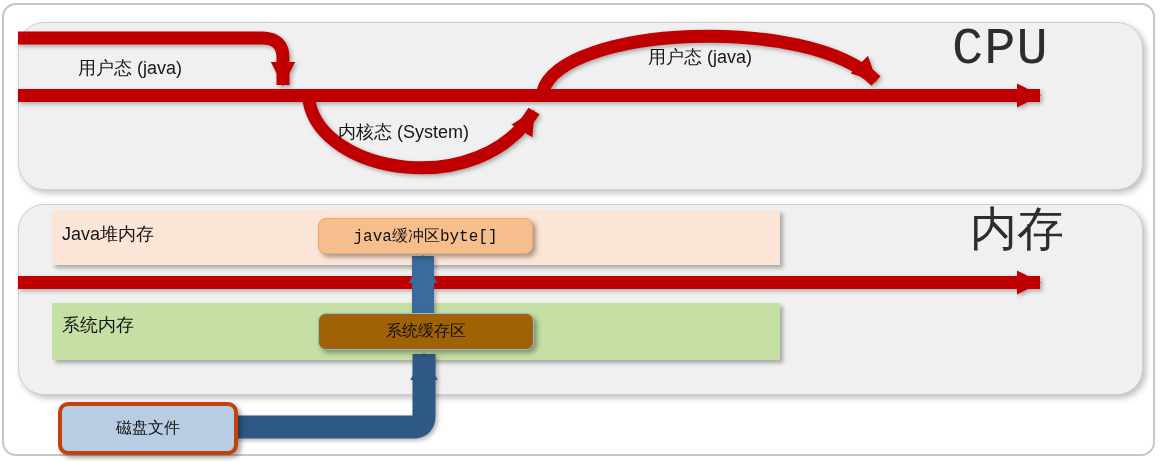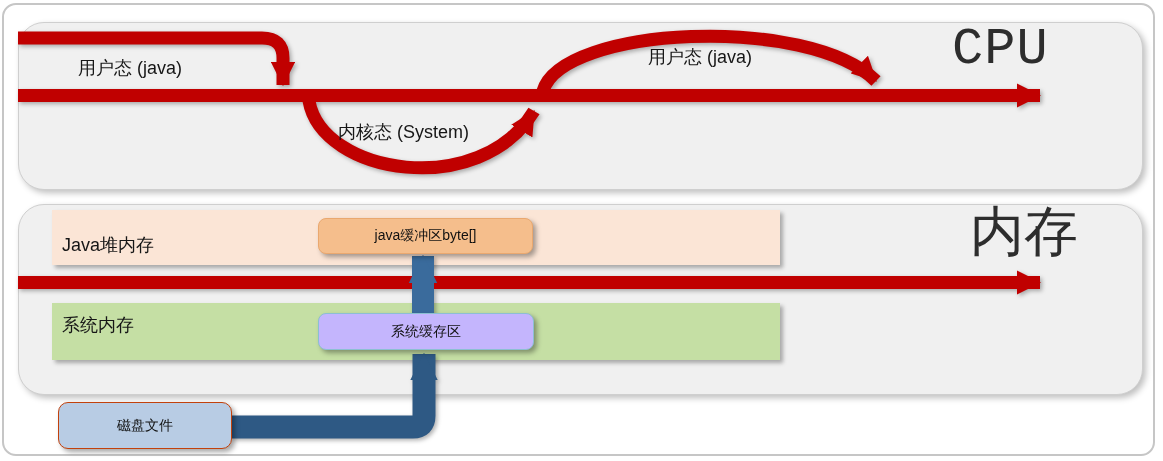--- a/index.html
+++ b/index.html
@@ -22,38 +22,39 @@
     border-radius:26px;
     box-shadow:3px 3px 6px rgba(0,0,0,0.25);
   }
   .panel-cpu{left:18px;top:22px;width:1123px;height:166px;}
   .panel-mem{left:18px;top:204px;width:1123px;height:189px;}
 
   .big-title{
     color:#2d2d2d;line-height:1;white-space:nowrap;font-family:Liberation Mono, monospace;
   }
   .title-cpu{left:952px;top:24px;font-size:52px;letter-spacing:1px;}
-  .title-mem{left:970px;top:209px;font-size:54px;}
+  .title-mem{left:970px;top:209px;font-size:47px;}
 
   .lbl{font-size:18px;line-height:1.15;white-space:nowrap;color:#161616;}
 
   
   .band{box-shadow:3px 3px 4px rgba(0,0,0,0.30);}
   .band-heap{left:52px;top:210px;width:728px;height:55px;background:#fbe5d6;}
   .band-sys {left:52px;top:303px;width:728px;height:57px;background:#c5dfa4;}
 
   
   .node{
     display:flex;align-items:center;justify-content:center;
-    font-size:14px;white-space:nowrap;color:#111;
+    font-size:16px;white-space:nowrap;color:#111;
     box-shadow:3px 3px 5px rgba(0,0,0,0.35);
+    font-family:Liberation Mono, monospace;
   }
   .node-buffer{left:318px;top:218px;width:213px;height:34px;background:#f5be8c;border:1px solid #eaa86f;border-radius:8px;}
-  .node-cache {left:318px;top:313px;width:214px;height:35px;background:#c4b5fd;border:1px solid #8cbfd2;border-radius:8px;}
-  .node-disk  {left:58px; top:402px;width:172px;height:45px;background:#b8cce4;border:1px solid #c2410c;border-radius:10px;}
+  .node-cache {left:318px;top:313px;width:214px;height:35px;background:#a16207;border:1px solid #8cbfd2;border-radius:8px;}
+  .node-disk  {left:58px; top:402px;width:172px;height:45px;background:#b8cce4;border:4px solid #c2410c;border-radius:10px;}
 
   svg.arrows{
     position:absolute;left:0;top:0;width:1163px;height:461px;
     pointer-events:none;
     filter:drop-shadow(2px 2px 2px rgba(0,0,0,0.30));
   }
 </style>
 </head>
 <body>
 
@@ -95,21 +96,21 @@
 
     <path d="M 230 427 H 413 Q 424 427 424 416 V 354" fill="none" stroke="#2E5984" stroke-width="23" marker-end="url(#m-dblue)"></path>
   </svg>
 
   <div class="abs big-title title-cpu">CPU</div>
   <div class="abs lbl" style="left:78px;top:58px;">用户态 (java)</div>
   <div class="abs lbl" style="left:338px;top:122px;text-align:right;">内核态 (System)</div>
   <div class="abs lbl" style="left:648px;top:47px;">用户态 (java)</div>
 
   <div class="abs big-title title-mem">内存</div>
-  <div class="abs lbl" style="left:62px;top:235px;">Java堆内存</div>
+  <div class="abs lbl" style="left:62px;top:224px;">Java堆内存</div>
   <div class="abs lbl" style="left:62px;top:315px;text-align:right;">系统内存</div>
 
   <div class="abs node node-buffer">
     <span>java缓冲区byte[]</span>
   </div>
   <div class="abs node node-cache">
     <span>系统缓存区</span>
   </div>
   <div class="abs node node-disk">
     <span>磁盘文件</span>

